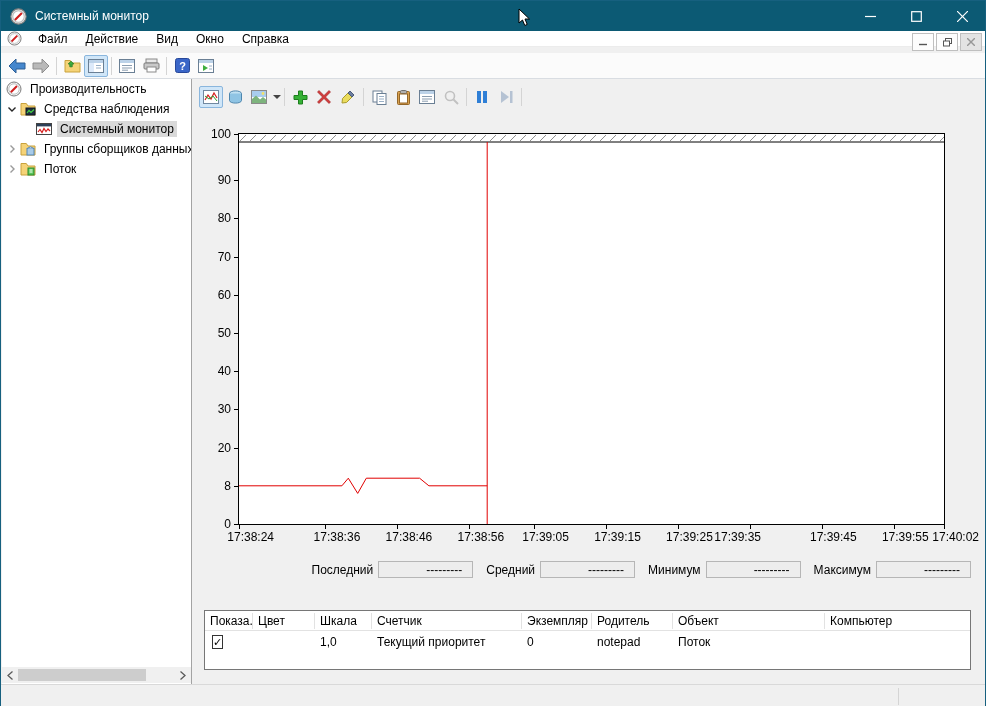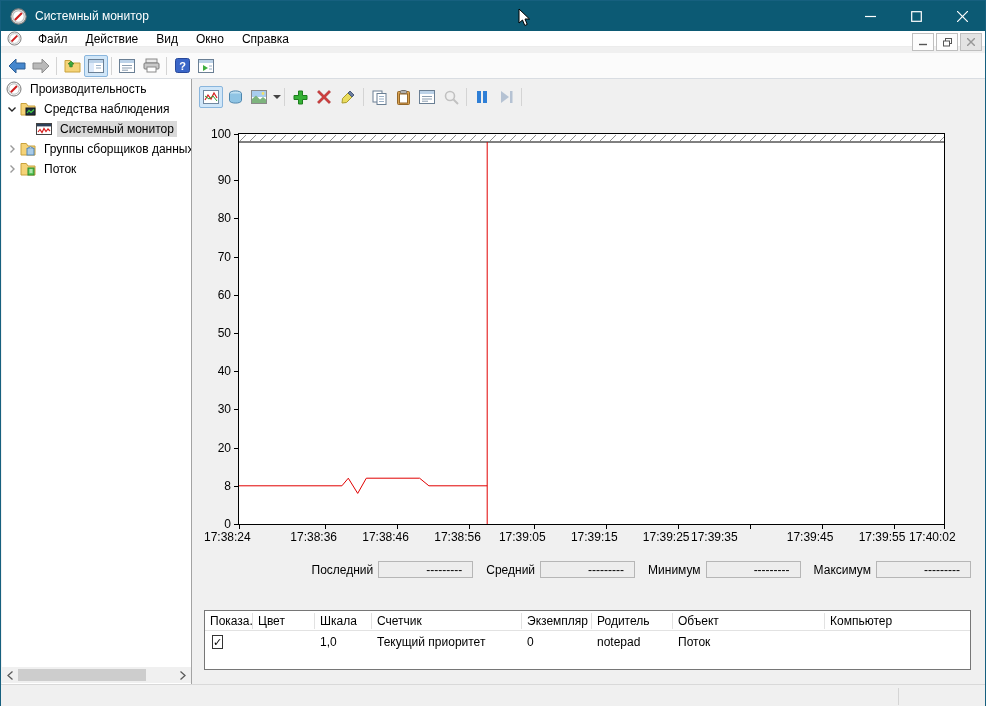--- a/index.html
+++ b/index.html
@@ -53,21 +53,21 @@
 
   
   .chart-toolbar { position:absolute; left:6px; top:5px; height:26px; display:flex; align-items:center; }
 
   
   #chart-region { position:absolute; left:0; top:0; width:792px; height:470px; }
   #plot { position:absolute; left:46px; top:55px; width:705px; height:390px; background:#fff;
           box-shadow:0 0 0 1px #000; }
   #plot svg { display:block; }
   .y-lab { position:absolute; width:34px; text-align:right; font-size:12px; }
-  .x-lab { position:absolute; width:70px; text-align:left; font-size:12px; white-space:nowrap; }
+  .x-lab { position:absolute; width:70px; text-align:right; font-size:12px; white-space:nowrap; }
   .y-tickmark { position:absolute; width:5px; height:1px; background:#000; }
   .x-tickmark { position:absolute; width:1px; height:4px; background:#000; }
 
   
   .stats-row1 { position:absolute; left:0; top:482px; width:778px; display:flex; justify-content:flex-end;
                 align-items:center; }
   .stat-group { display:flex; align-items:center; margin-left:13px; }
   .stat-label { margin-right:5px; }
   .stat-box { width:95px; height:17px; background:#ededed; border:1px solid #b6b6b6;
               text-align:right; padding:1px 10px 0 2px; color:#000; }

